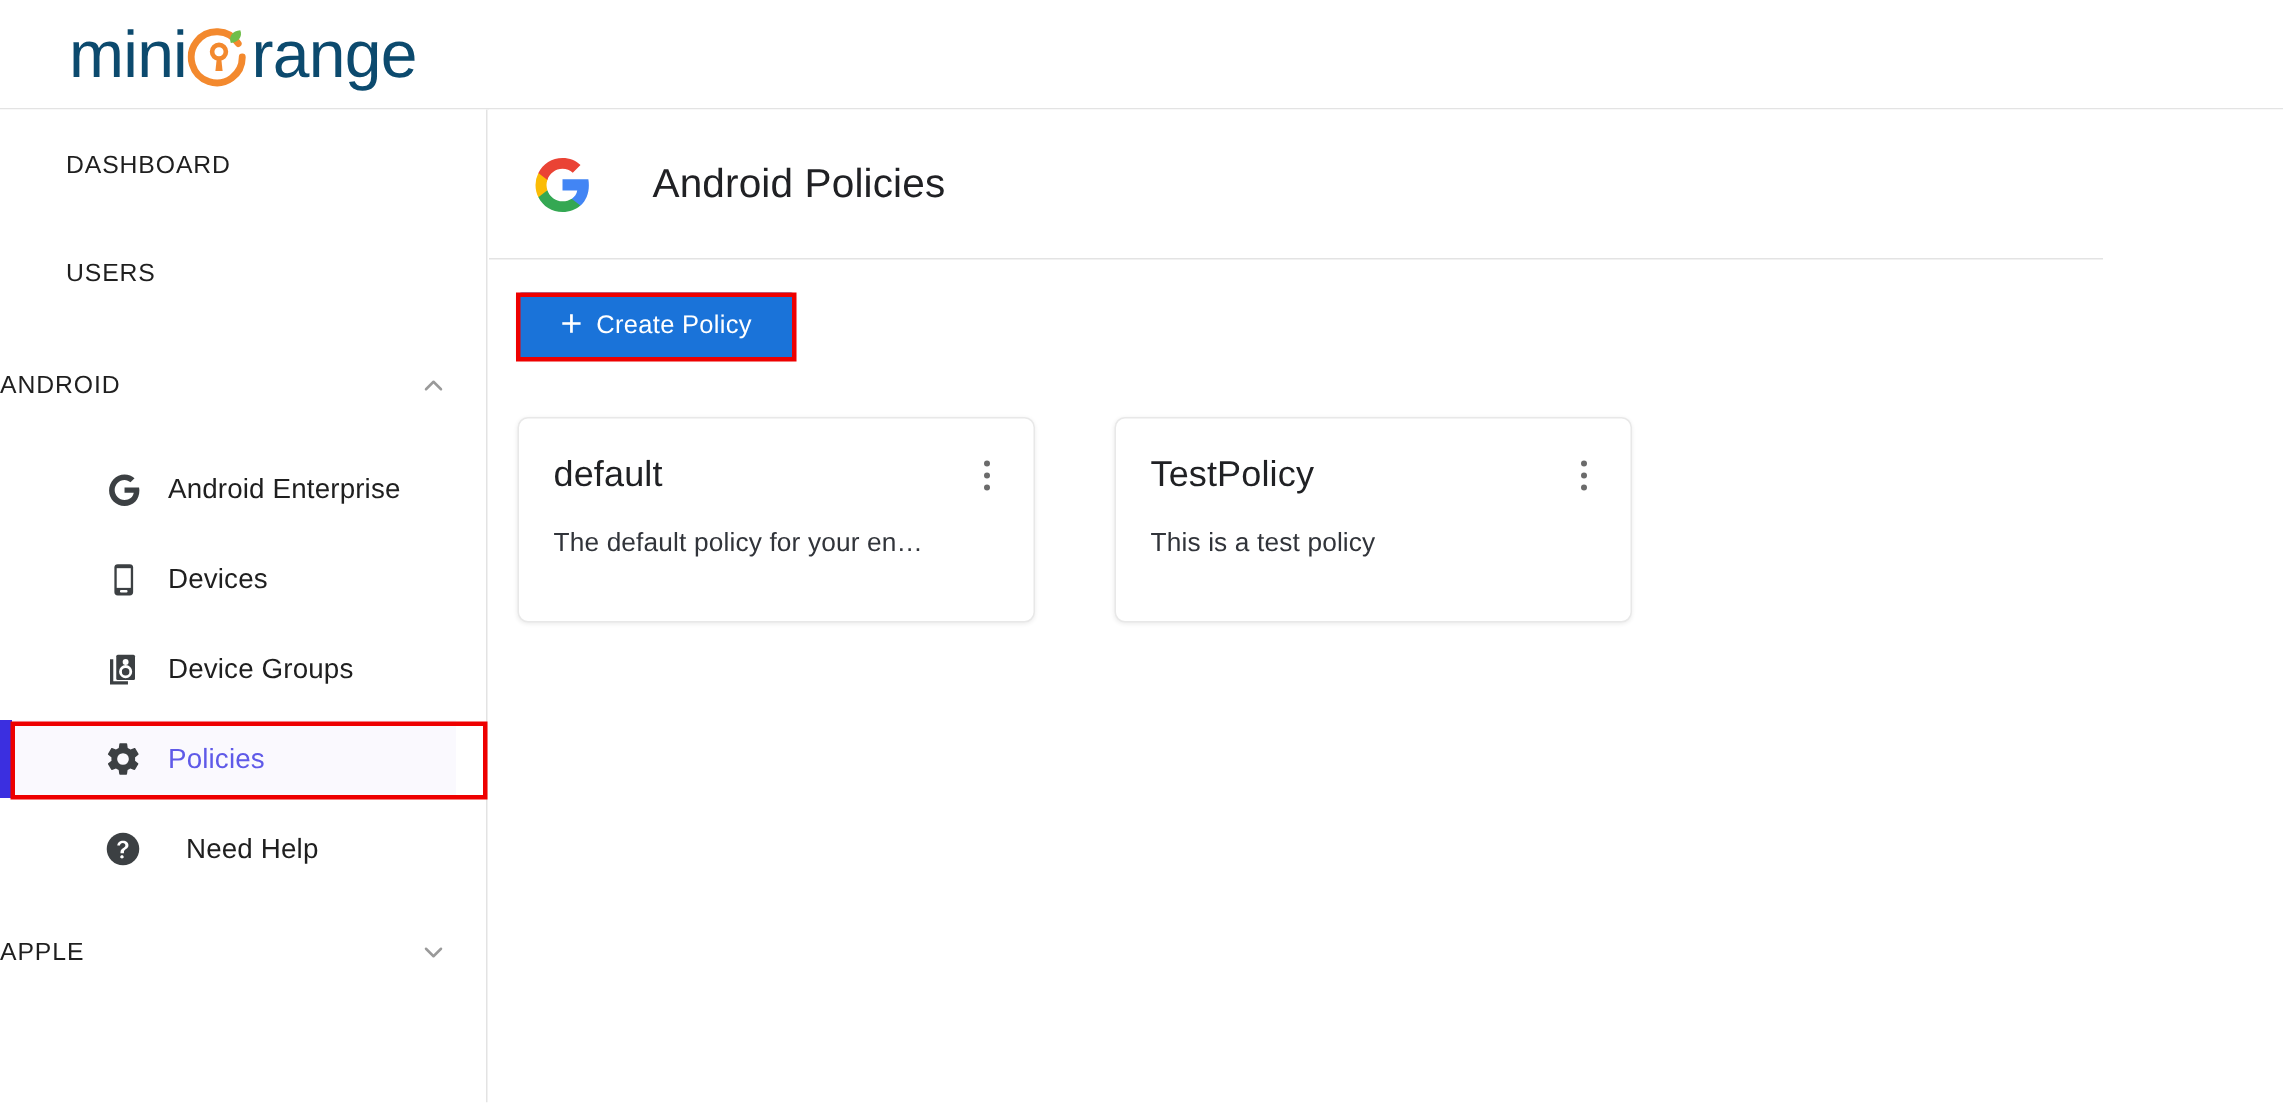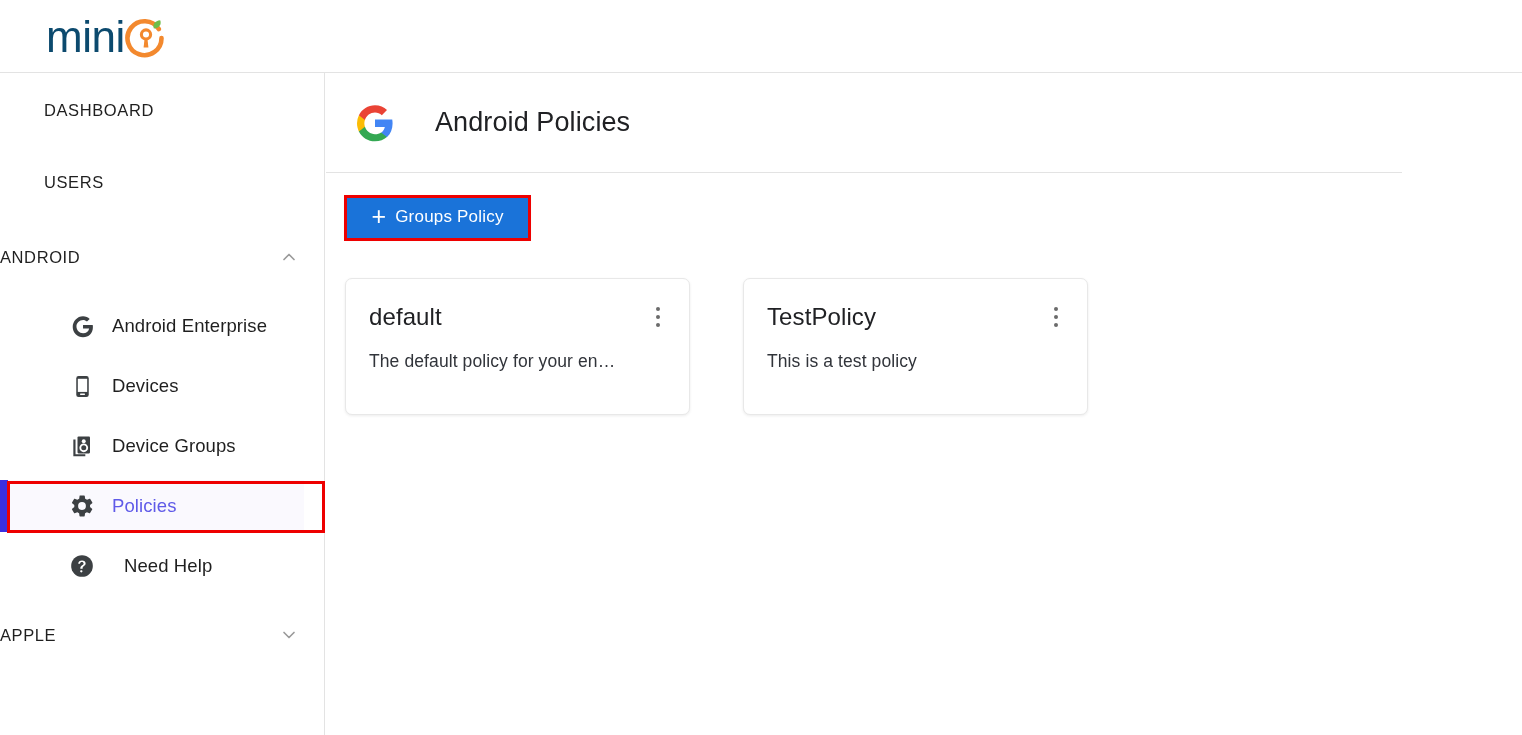--- a/index.html
+++ b/index.html
@@ -266,20 +266,21 @@
       <span class="brand-text">
         <span class="brand-part">mini</span>
         <span class="brand-logo-mark">
           <svg viewBox="0 0 42 42" width="42" height="42" aria-hidden="true">
             <path d="M33.8 12.0 A17 17 0 1 0 36.5 21.0" fill="none" stroke="#f3892e" stroke-width="4.6" stroke-linecap="round"></path>
             <circle cx="21" cy="17.5" r="4.6" fill="none" stroke="#f3892e" stroke-width="3.1"></circle>
             <path d="M19.6 21.2 L22.4 21.2 L23.4 30.4 L18.6 30.4 Z" fill="#f3892e"></path>
             <path d="M35.2 3.2 C30.0 3.6 27.2 7.4 28.9 11.6 C34.0 11.2 36.9 7.4 35.2 3.2 Z" fill="#6fbe4a"></path>
           </svg>
         </span>
+        <span class="brand-part">range</span>
       </span>
     </div>
   </div>
 
   <div class="sidebar">
 
     <div class="nav-top-item" style="top:15px;">
       <span class="lbl">DASHBOARD</span>
     </div>
 
@@ -367,21 +368,21 @@
           <path fill="#34A853" d="M24 46c5.8 0 10.7-1.9 14.3-5.2l-7-5.5c-1.9 1.3-4.4 2.1-7.3 2.1-5.6 0-10.4-3.8-12.1-8.9H4.7v5.6C8.3 41.3 15.6 46 24 46z"></path>
           <path fill="#FBBC05" d="M11.9 28.5c-.4-1.3-.7-2.7-.7-4.1s.25-2.8.7-4.1v-5.6H4.7A21.9 21.9 0 0 0 2.4 24.4c0 3.6.85 6.9 2.3 9.7l7.2-5.6z"></path>
           <path fill="#EA4335" d="M24 11.4c3.2 0 6 1.1 8.2 3.2l6.2-6.2C34.7 4.9 29.8 2.8 24 2.8 15.6 2.8 8.3 7.5 4.7 14.7l7.2 5.6c1.7-5.1 6.5-8.9 12.1-8.9z"></path>
         </svg>
       </span>
       <span class="page-title">Android Policies</span>
     </div>
 
     <button class="create-btn">
       <span class="plus">+</span>
-      <span>Groups Policy</span>
+      <span>Create Policy</span>
     </button>
 
     <div class="cards">
 
       <div class="card">
         <div class="card-title">default</div>
         <div class="card-desc">The default policy for your en…</div>
         <div class="kebab">
           <i></i>
             <i></i>

